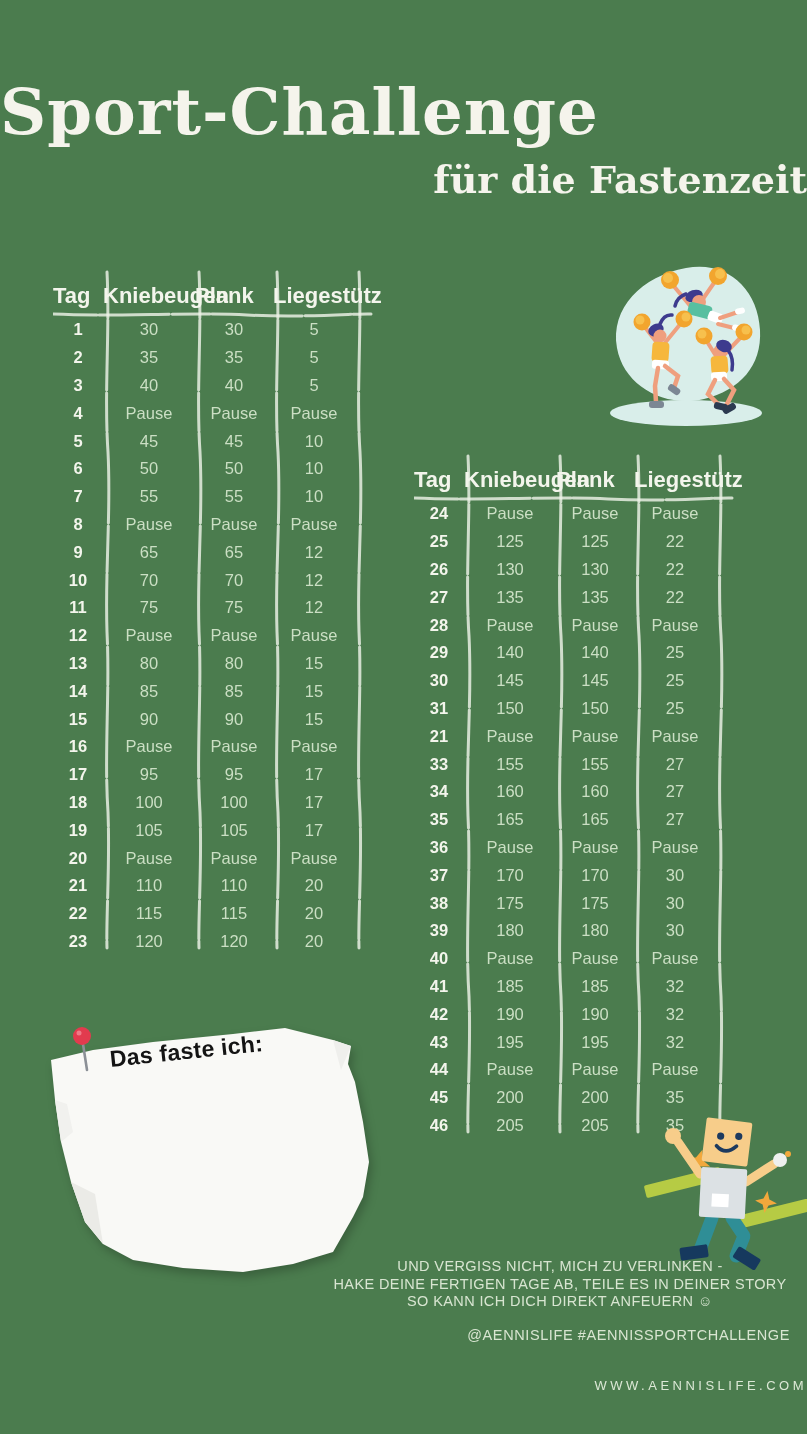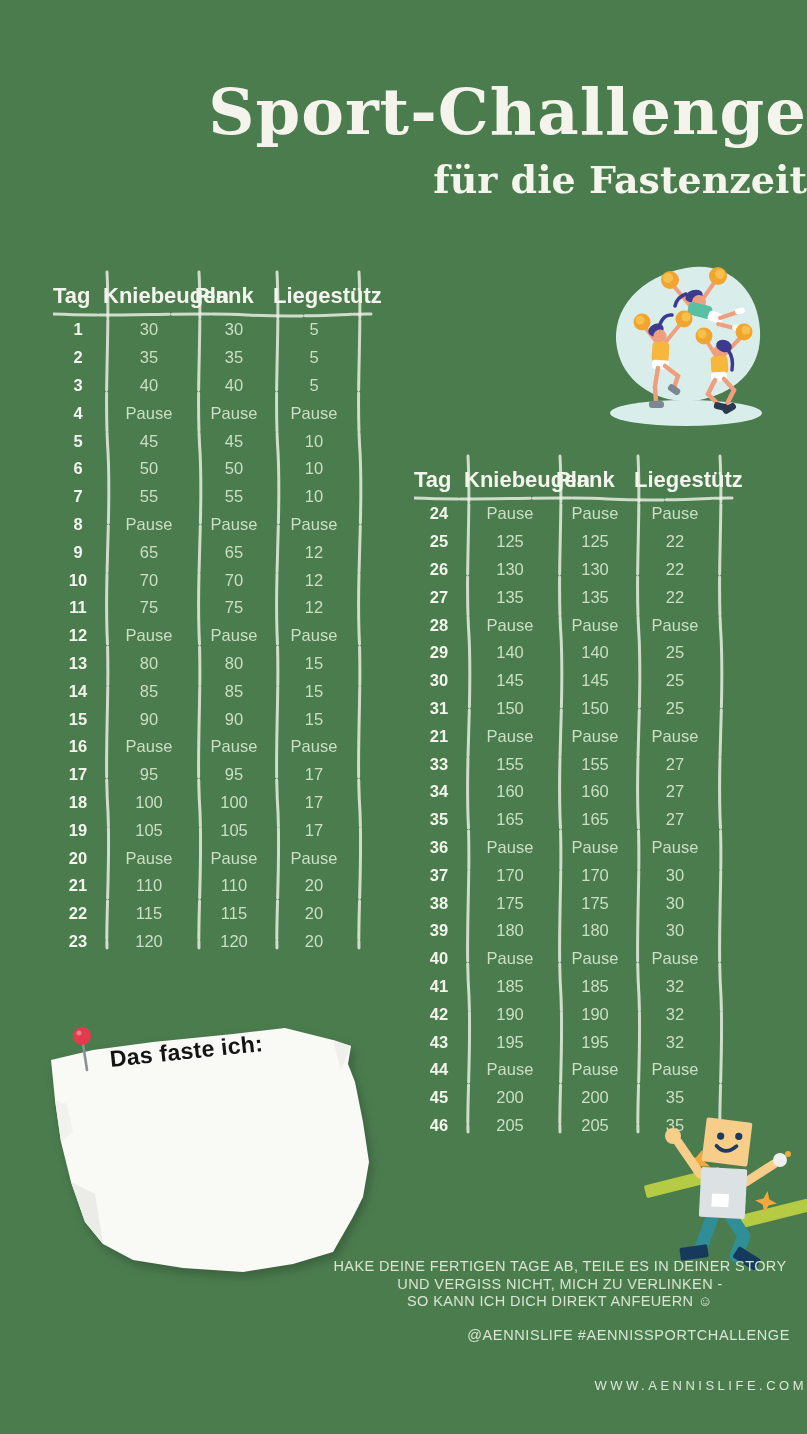--- a/index.html
+++ b/index.html
@@ -5,21 +5,21 @@
   html,body{margin:0;padding:0;}
   .canvas{
     position:relative;
     width:807px;height:1434px;
     background:#4b7c4e;
     overflow:hidden;
     font-family:"Liberation Sans", sans-serif;
   }
   .title{
     position:absolute;top:76px;left:0;width:100%;
-    text-align:right;margin:0;
+    text-align:left;margin:0;
     font-family:"DejaVu Serif", serif;
     font-size:64px;font-weight:700;line-height:72px;
     color:#f5f4ec;letter-spacing:1px;
   }
   .subtitle{
     position:absolute;top:156px;left:0;width:100%;
     text-align:right;margin:0;
     font-family:"DejaVu Serif", serif;
     font-size:38px;font-weight:700;line-height:48px;
     color:#f5f4ec;
@@ -547,20 +547,20 @@
     </g>
     <g transform="rotate(7 85 32)">
       <rect x="62" y="10" width="46" height="44" rx="2" fill="#f7cd8a"></rect>
       <circle cx="78" cy="27" r="3.6" fill="#1d3a5f"></circle>
       <circle cx="96" cy="25" r="3.6" fill="#1d3a5f"></circle>
       <path d="M75,37 q10,9 20,-2" stroke="#1d3a5f" stroke-width="3.6" fill="none" stroke-linecap="round"></path>
     </g>
   </svg>
 
   <div class="footer-text">
+    <div>UND VERGISS NICHT, MICH ZU VERLINKEN -</div>
     <div>HAKE DEINE FERTIGEN TAGE AB, TEILE ES IN DEINER STORY</div>
-    <div>UND VERGISS NICHT, MICH ZU VERLINKEN -</div>
     <div>SO KANN ICH DICH DIREKT ANFEUERN ☺</div>
   </div>
   <div class="footer-handle">@AENNISLIFE #AENNISSPORTCHALLENGE</div>
   <div class="footer-url">WWW.AENNISLIFE.COM</div>
 
 </div>
 
 </body></html>

